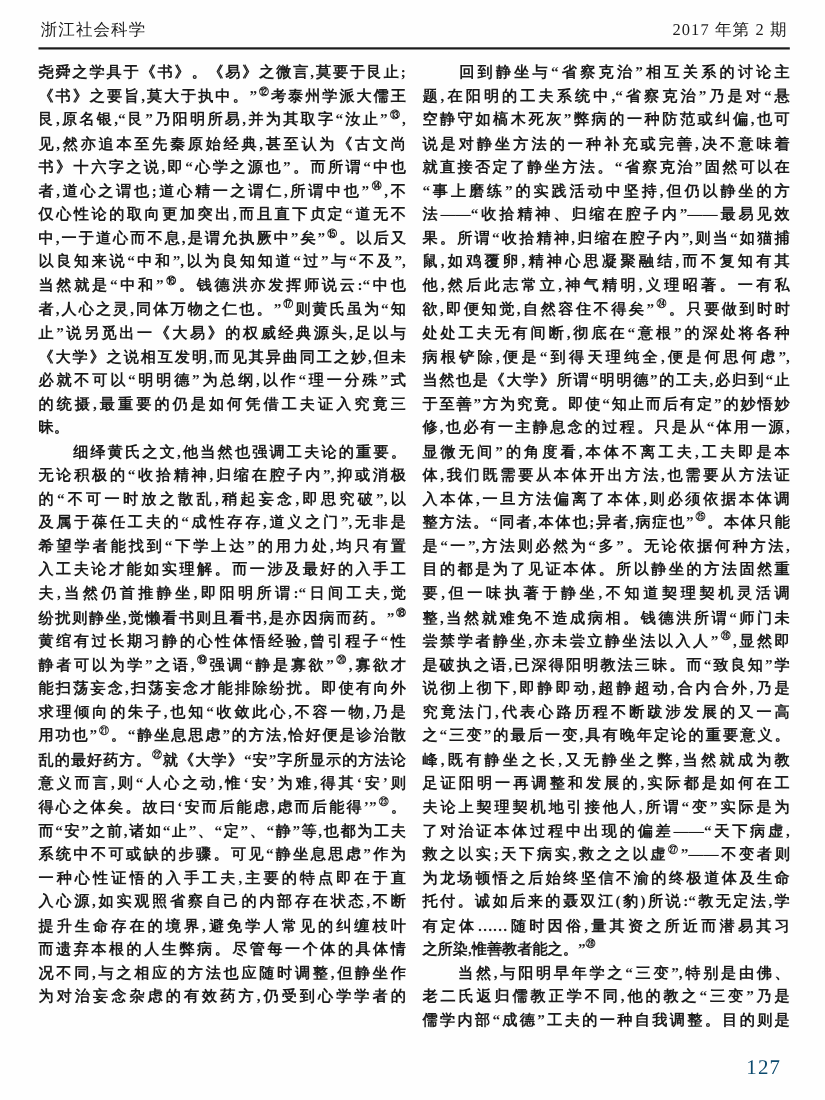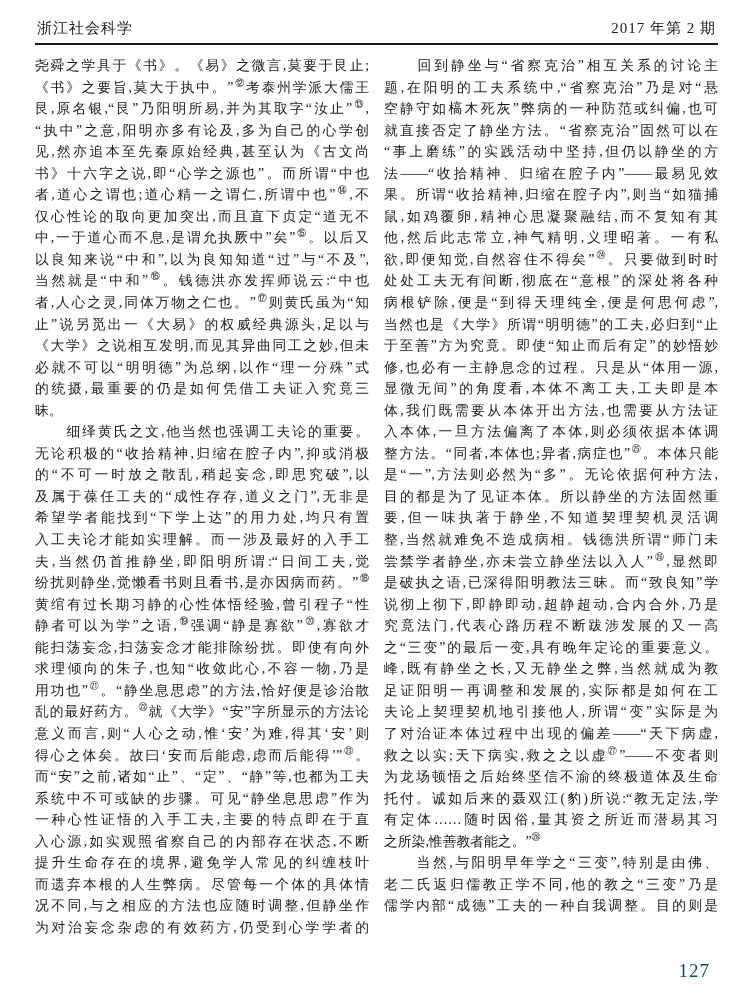--- a/index.html
+++ b/index.html
@@ -29,20 +29,21 @@
     letter-spacing: 1px;
   }
   .header-rule {
     border: none;
     border-top: 2px solid #1b1b1b;
     margin: 0 0 10px 0;
   }
   .columns {
     display: flex;
     justify-content: space-between;
+    font-weight: bold;
   }
   .column {
     width: 334px;
   }
   .tline {
     font-size: 13.8px;
     line-height: 21.55px;
     height: 21.55px;
     white-space: nowrap;
     text-align: justify;
@@ -74,21 +75,20 @@
   <div class="page-header">
     <span>浙江社会科学</span>
     <span>2017 年第 2 期</span>
   </div>
   <hr class="header-rule">
   <div class="columns">
     <div class="column">
         <div class="tline">尧舜之学具于《书》。《易》之微言,莫要于艮止;</div>
         <div class="tline">《书》之要旨,莫大于执中。”<sup>⑫</sup>考泰州学派大儒王</div>
         <div class="tline">艮,原名银,“艮”乃阳明所易,并为其取字“汝止”<sup>⑬</sup>,</div>
-        <div class="tline">“执中”之意,阳明亦多有论及,多为自己的心学创</div>
         <div class="tline">见,然亦追本至先秦原始经典,甚至认为《古文尚</div>
         <div class="tline">书》十六字之说,即“心学之源也”。而所谓“中也</div>
         <div class="tline">者,道心之谓也;道心精一之谓仁,所谓中也”<sup>⑭</sup>,不</div>
         <div class="tline">仅心性论的取向更加突出,而且直下贞定“道无不</div>
         <div class="tline">中,一于道心而不息,是谓允执厥中”矣”<sup>⑮</sup>。以后又</div>
         <div class="tline">以良知来说“中和”,以为良知知道“过”与“不及”,</div>
         <div class="tline">当然就是“中和”<sup>⑯</sup>。钱德洪亦发挥师说云:“中也</div>
         <div class="tline">者,人心之灵,同体万物之仁也。”<sup>⑰</sup>则黄氏虽为“知</div>
         <div class="tline">止”说另觅出一《大易》的权威经典源头,足以与</div>
         <div class="tline">《大学》之说相互发明,而见其异曲同工之妙,但未</div>
@@ -117,20 +117,21 @@
         <div class="tline">入心源,如实观照省察自己的内部存在状态,不断</div>
         <div class="tline">提升生命存在的境界,避免学人常见的纠缠枝叶</div>
         <div class="tline">而遗弃本根的人生弊病。尽管每一个体的具体情</div>
         <div class="tline">况不同,与之相应的方法也应随时调整,但静坐作</div>
         <div class="tline">为对治妄念杂虑的有效药方,仍受到心学学者的</div>
       </div>
     <div class="column">
         <div class="tline">　　回到静坐与“省察克治”相互关系的讨论主</div>
         <div class="tline">题,在阳明的工夫系统中,“省察克治”乃是对“悬</div>
         <div class="tline">空静守如槁木死灰”弊病的一种防范或纠偏,也可</div>
+        <div class="tline">说是对静坐方法的一种补充或完善,决不意味着</div>
         <div class="tline">就直接否定了静坐方法。“省察克治”固然可以在</div>
         <div class="tline">“事上磨练”的实践活动中坚持,但仍以静坐的方</div>
         <div class="tline">法——“收拾精神、归缩在腔子内”——最易见效</div>
         <div class="tline">果。所谓“收拾精神,归缩在腔子内”,则当“如猫捕</div>
         <div class="tline">鼠,如鸡覆卵,精神心思凝聚融结,而不复知有其</div>
         <div class="tline">他,然后此志常立,神气精明,义理昭著。一有私</div>
         <div class="tline">欲,即便知觉,自然容住不得矣”<sup>㉔</sup>。只要做到时时</div>
         <div class="tline">处处工夫无有间断,彻底在“意根”的深处将各种</div>
         <div class="tline">病根铲除,便是“到得天理纯全,便是何思何虑”,</div>
         <div class="tline">当然也是《大学》所谓“明明德”的工夫,必归到“止</div>

